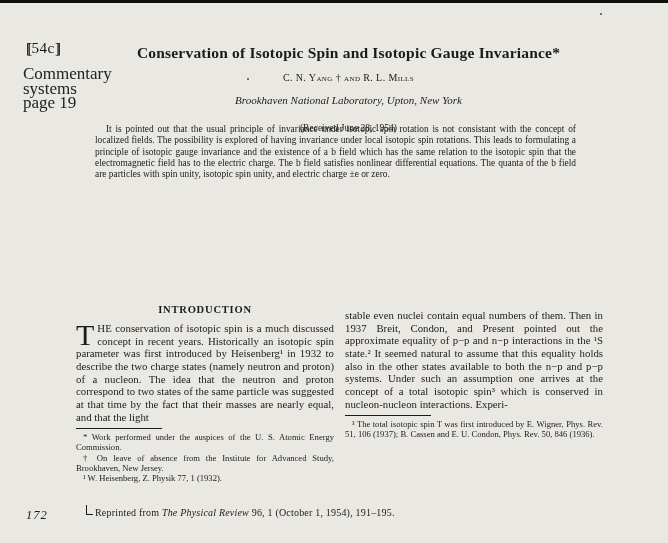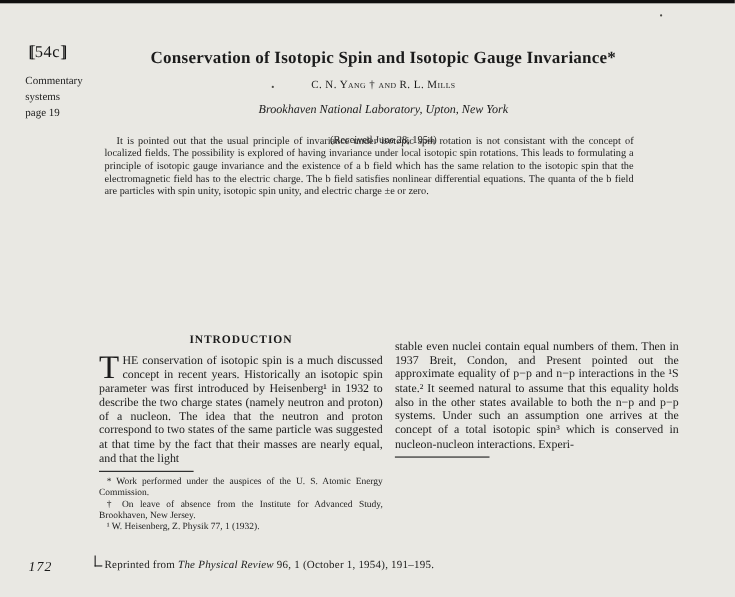--- a/index.html
+++ b/index.html
@@ -18,40 +18,40 @@
     background: #101010;
   }
   
   .tag {
     position: absolute; left: 26px; top: 40px;
     font-size: 15px; letter-spacing: 0.5px; color: #151515;
   }
   .tag .bracket { text-shadow: 1.4px 0 0 currentColor; }
   .margin-note {
     position: absolute; left: 23px; top: 67px;
-    font-size: 10px; line-height: 14.5px; color: #222;
+    font-size: 17px; line-height: 14.5px; color: #222;
   }
   
   .header {
     position: absolute; left: 85px; top: 44px; width: 527px;
     text-align: center;
   }
   .title { font-size: 15.5px; font-weight: bold; letter-spacing: 0.2px; }
   .authors { margin-top: 10px; font-size: 10px; font-variant: small-caps; letter-spacing: 0.4px; }
   .affiliation { font-size: 11px; font-style: italic; margin-top: 11px; }
   .received { font-size: 9.5px; margin-top: 17px; }
   
   .abstract {
     position: absolute; left: 95px; top: 124px; width: 481px;
     font-size: 9.4px; line-height: 11.3px; text-align: justify;
     text-indent: 11px;
   }
   
   .columns {
-    position: absolute; left: 90px; top: 300px; width: 527px;
+    position: absolute; left: 76px; top: 300px; width: 527px;
     display: flex; gap: 11px; justify-content: space-between;
   }
   .col { width: 258px; }
   .section-heading {
     text-align: center; font-weight: bold; font-size: 10.5px;
     letter-spacing: 0.8px; margin: 4px 0 7px 0;
   }
   .body-par {
     font-size: 10.8px; line-height: 12.65px; text-align: justify;
     margin: 0;
@@ -116,20 +116,21 @@
       <div class="section-heading">INTRODUCTION</div>
       <p class="body-par"><span class="dropcap">T</span><span>HE conservation of isotopic spin is a much discussed concept in recent years. Historically an isotopic spin parameter was first introduced by Heisenberg¹ in 1932 to describe the two charge states (namely neutron and proton) of a nucleon. The idea that the neutron and proton correspond to two states of the same particle was suggested at that time by the fact that their masses are nearly equal, and that the light</span></p>
       <hr class="fn-rule">
       <p class="footnote">* Work performed under the auspices of the U. S. Atomic Energy Commission.</p>
       <p class="footnote">† On leave of absence from the Institute for Advanced Study, Brookhaven, New Jersey.</p>
       <p class="footnote">¹ W. Heisenberg, Z. Physik 77, 1 (1932).</p>
     </div>
     <div class="col col-right">
       <p class="body-par">stable even nuclei contain equal numbers of them. Then in 1937 Breit, Condon, and Present pointed out the approximate equality of p−p and n−p interactions in the ¹S state.² It seemed natural to assume that this equality holds also in the other states available to both the n−p and p−p systems. Under such an assumption one arrives at the concept of a total isotopic spin³ which is conserved in nucleon-nucleon interactions. Experi-</p>
       <hr class="fn-rule">
+      <p class="footnote">³ The total isotopic spin T was first introduced by E. Wigner, Phys. Rev. 51, 106 (1937); B. Cassen and E. U. Condon, Phys. Rev. 50, 846 (1936).</p>
     </div>
   </div>
 
   <div class="page-number">172</div>
 
   <div class="reprint"><span class="corner-mark"></span><span>Reprinted from </span><span class="journal">The Physical Review</span><span> 96, 1 (October 1, 1954), 191–195.</span></div>
 
   <div class="speck speck-1"></div>
   <div class="speck speck-2"></div>
 </div>

